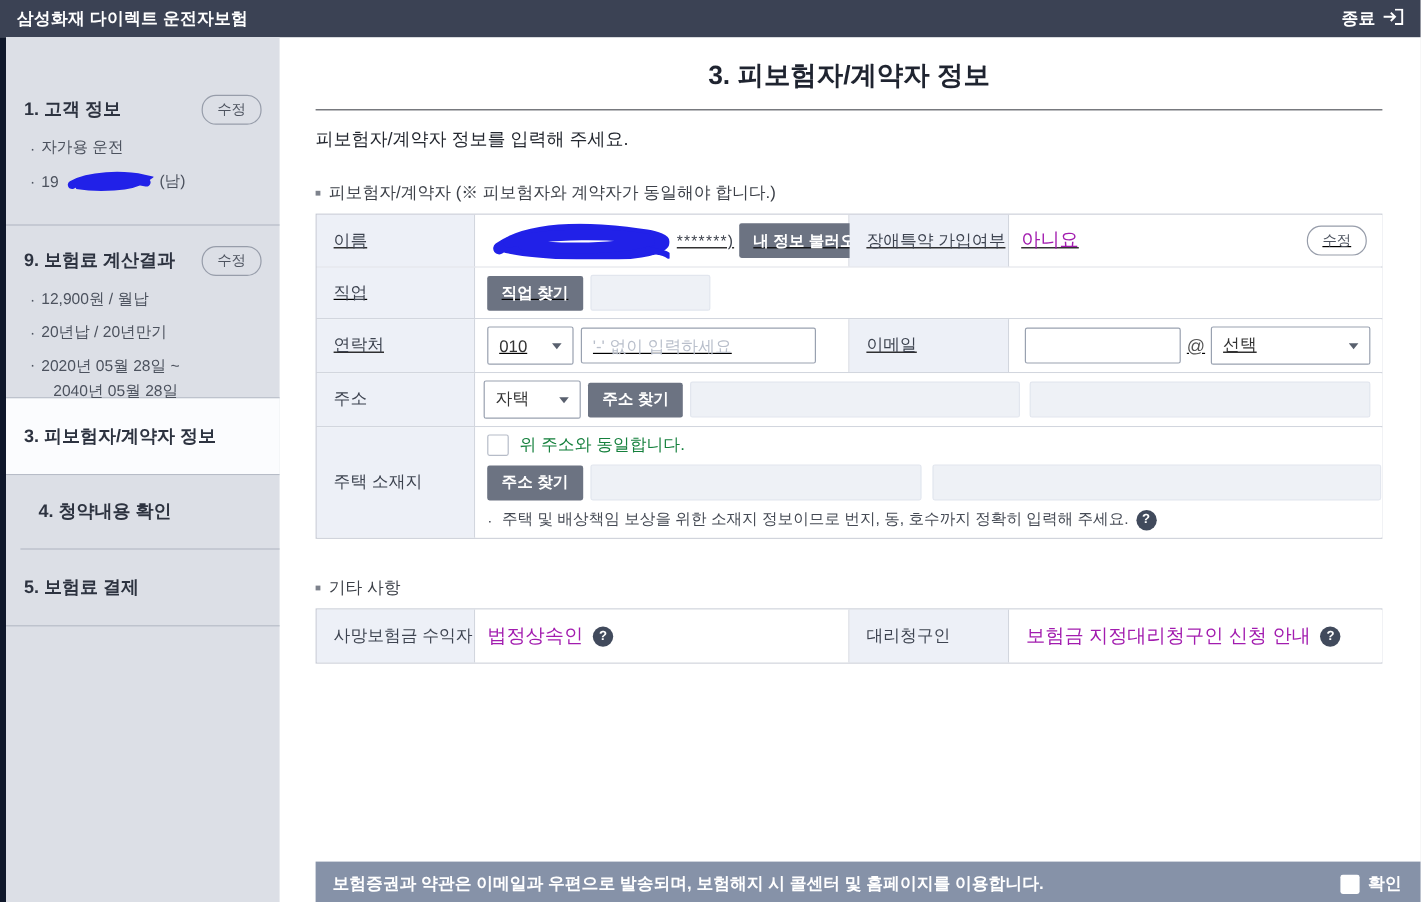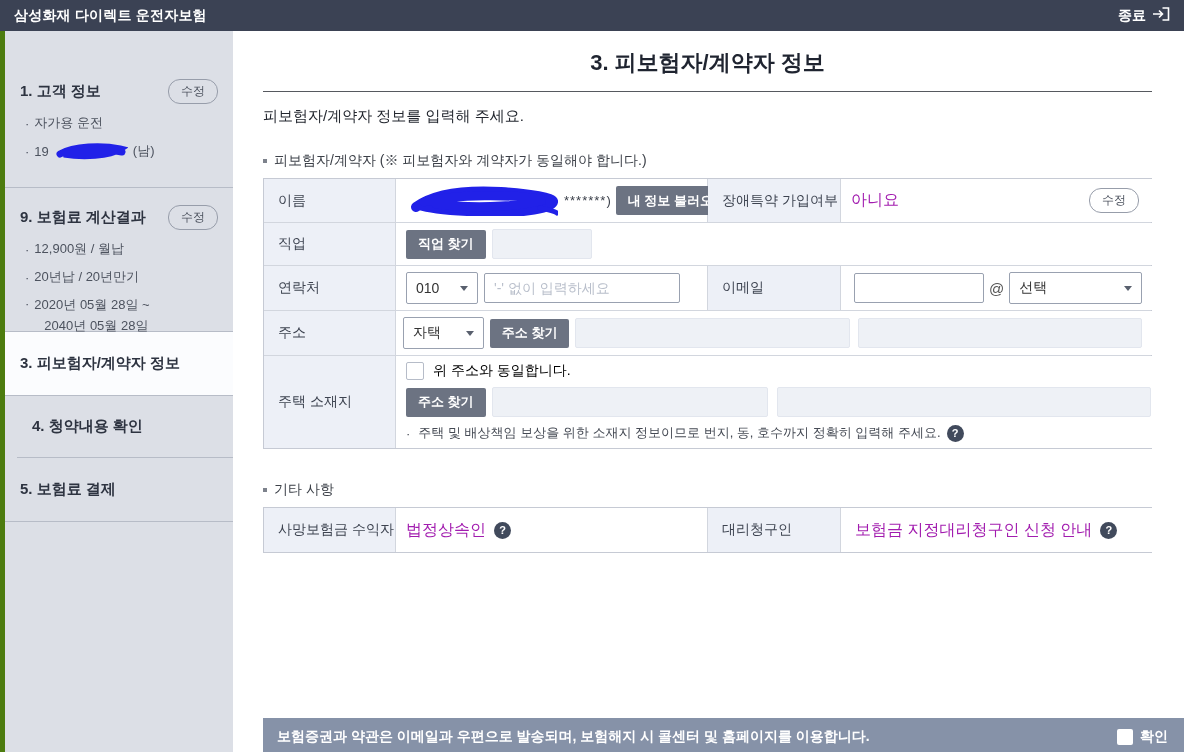--- a/index.html
+++ b/index.html
@@ -13,21 +13,21 @@
     height:31px; background:#3b4254; color:#fff;
     display:flex; align-items:center; justify-content:space-between; padding:0 14px;
   }
   .topbar-title { font-size:14px; font-weight:bold; letter-spacing:0.2px; }
   .exit-btn { display:flex; align-items:center; gap:6px; font-size:14px; font-weight:bold; cursor:pointer; }
 
   
   .layout { display:flex; height:721px; }
   .sidebar {
     width:233px; flex:0 0 233px; background:#dcdfe6;
-    border-left:5px solid #4d7c0f; position:relative;
+    border-left:5px solid #0f172a; position:relative;
   }
   .side-sec { padding:0 15px; border-bottom:1px solid #b7bcc7; }
   .sec1 { height:157px; padding-top:48px; }
   .sec2 { height:144px; padding-top:17px; }
   .sec-step { height:64px; display:flex; align-items:center; }
   .sec-step.s4 { height:62px;margin-left:12px; }
   .sec-active { background:#fbfcfe; }
   .sec-head { display:flex; align-items:center; justify-content:space-between; }
   .sec-title { font-size:15px; font-weight:bold; color:#2d3340; }
   .pill {
@@ -49,21 +49,21 @@
   .sq-bullet { width:4px; height:4px; background:#7d828c; margin-right:7px; }
 
   .form-table { border:1px solid #c6cad4; width:889px; }
   .t-row { display:grid; grid-template-columns:132px 312px 133px 311px; }
   .t-row + .t-row { border-top:1px solid #d2d6de; }
   .cell { display:flex; align-items:center; border-right:1px solid #d2d6de; }
   .cell:last-child { border-right:none; }
   .cell.lab { background:#edf0f7; padding-left:14px; font-size:14px; color:#3d4350; }
   .cell.val { padding:6px 10px; background:#fff; }
   .span3 { grid-column:2 / 5; }
-  .h43 { min-height:43px; } .h44 { min-height:44px; } .h89 { min-height:89px; }
+  .h43 { min-height:43px;text-decoration:underline; } .h44 { min-height:44px; } .h89 { min-height:89px; }
 
   .btn-dark {
     background:#6c7382; color:#fff; border:none; border-radius:2px;
     font-size:13px; font-weight:bold; height:29px; padding:0 12px; cursor:pointer; white-space:nowrap;
     font-family:"Liberation Sans", sans-serif;
   }
   .sel {
     height:32px; border:1px solid #99a1b0; border-radius:2px; background:#fff;
     display:flex; align-items:center; justify-content:space-between;
     padding:0 9px; font-size:14px; color:#333; cursor:pointer;
@@ -72,21 +72,21 @@
   .inp {
     height:30px; border:1px solid #99a1b0; border-radius:2px; background:#fff;
     padding:0 9px; font-size:14px; color:#333; font-family:"Liberation Sans", sans-serif;
   }
   .inp::placeholder { color:#b9bfcb; }
   .inp.dis { background:#eef1f6; border:1px solid #e2e6ee; }
   .masked { font-size:13px; color:#3a3f49; letter-spacing:1px; margin:0 4px 0 6px; white-space:nowrap; }
   .at { font-size:15px; color:#555; margin:0 5px; }
   .row-flex { display:flex; align-items:center; }
   .col-stack { flex-direction:column; align-items:flex-start; justify-content:center; gap:7px; padding-top:8px; padding-bottom:8px; }
-  .checkline { display:flex; align-items:center; gap:9px; font-size:14px; color:#000000; }
+  .checkline { display:flex; align-items:center; gap:9px; font-size:14px; color:#15803d; }
   .checkbox { width:18px; height:18px; background:#fff; border:1px solid #b6bcc8; border-radius:2px; cursor:pointer; }
   .note { font-size:13px; color:#454a54; display:flex; align-items:center; gap:6px; }
   .note-dot { color:#454a54; margin-right:2px; }
   .help {
     width:17px; height:17px; min-width:17px; border-radius:50%; background:#414a5c; color:#fff;
     font-size:11px; font-weight:bold; display:inline-flex; align-items:center; justify-content:center; cursor:pointer;
   }
   .plain-val { font-size:16px; color:#a21caf; }
   .gap6 { gap:6px; } .gap8 { gap:8px; }
 

